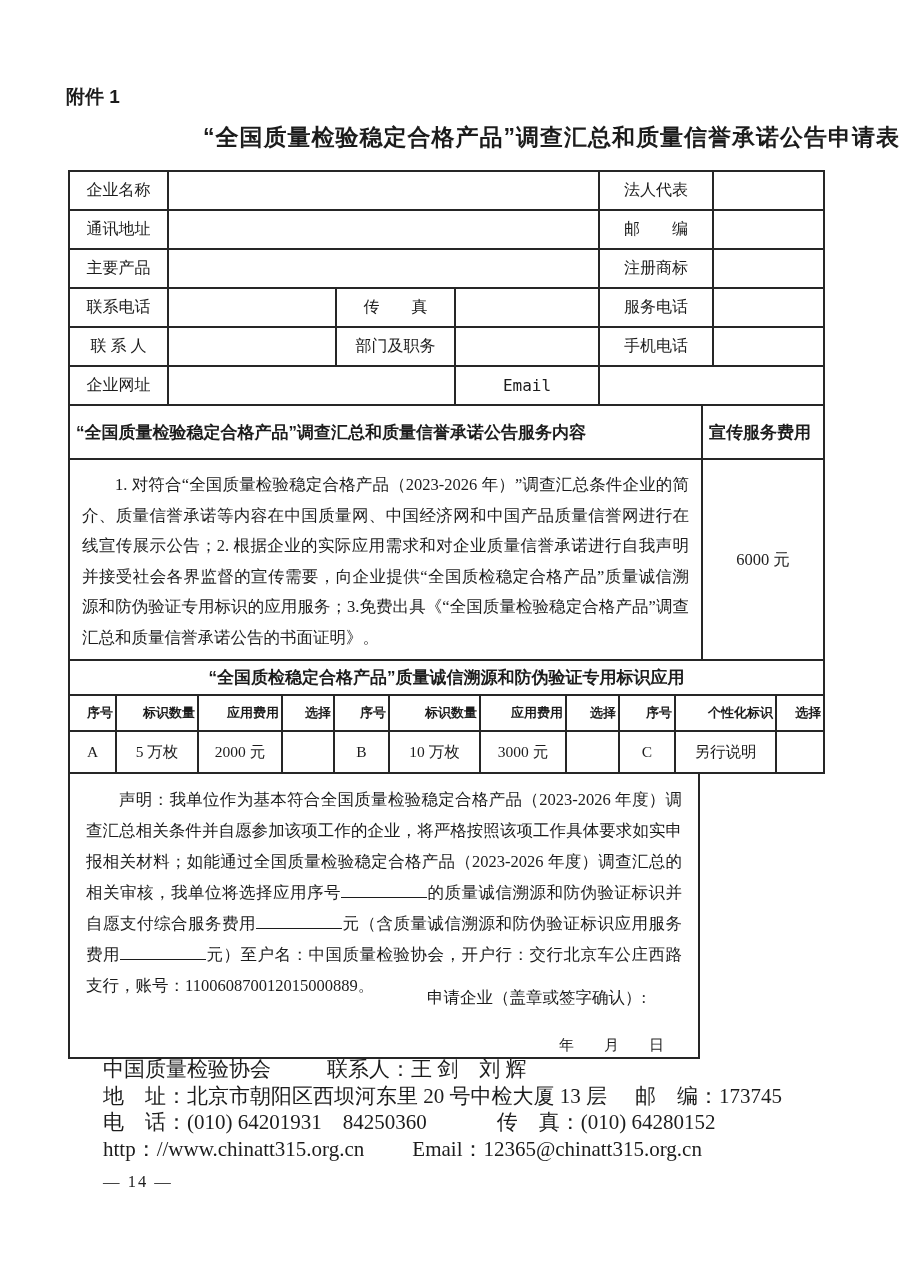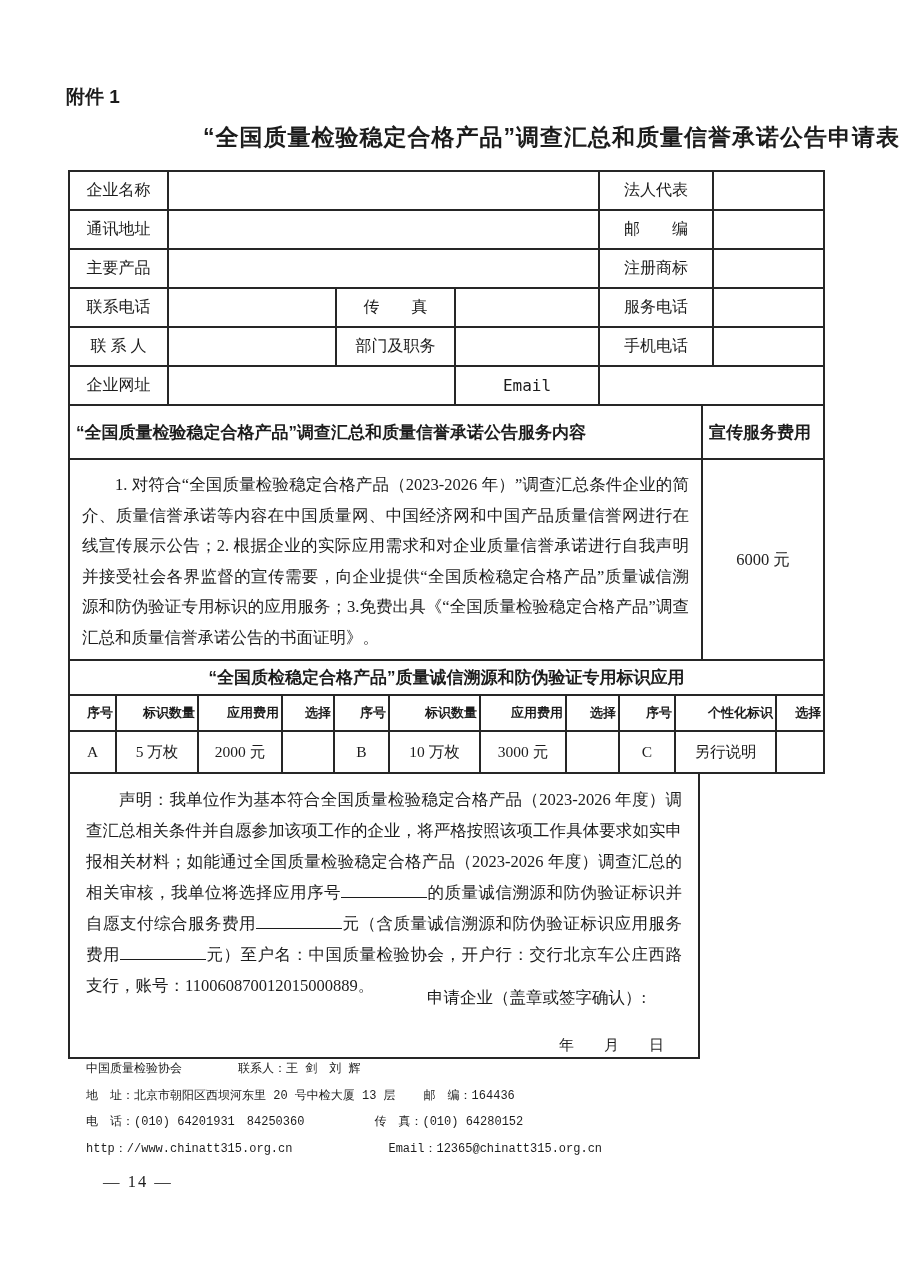--- a/index.html
+++ b/index.html
@@ -67,29 +67,29 @@
   .blank {
     display:inline-block; width:86px; height:14px;
     border-bottom:1.5px solid #1c1c1c; vertical-align:baseline;
   }
   .sig-line { position:absolute; left:357px; top:213px; font-size:16.5px; }
   .date-line { position:absolute; right:34px; top:262px; font-size:15px; }
 
   .mono { font-family:"DejaVu Sans Mono", monospace; }
 
   .doc-footer {
-    position:absolute; left:86px; top:1056px; width:740px;
-    font-size:12px; line-height:26.5px;
-    font-family:Liberation Mono, monospace;
+    position:absolute; left:103px; top:1056px; width:740px;
+    font-size:21px; line-height:26.5px;
+    font-family:Liberation Serif, serif;
   }
   .doc-footer .fline { white-space:nowrap; }
   .gap-contacts { margin-left:56px; }
   .gap-postal  { margin-left:28px; }
   .gap-fax     { margin-left:70px;margin-top:44px; }
-  .gap-email   { margin-left:96px; }
+  .gap-email   { margin-left:48px; }
 
   .page-num {
     position:absolute; left:103px; top:1172px;
     font-size:16.5px; letter-spacing:2px;text-align:right;
   }
 </style>
 </head>
 <body>
 
 <div class="page">
@@ -224,21 +224,21 @@
       <div class="date-line">年　　月　　日</div>
     </div>
 
   </div>
 
   <div class="doc-footer">
     <div class="fline">
       <span>中国质量检验协会</span><span class="gap-contacts">联系人：王 剑　刘 辉</span>
     </div>
     <div class="fline">
-      <span>地　址：北京市朝阳区西坝河东里 20 号中检大厦 13 层</span><span class="gap-postal">邮　编：164436</span>
+      <span>地　址：北京市朝阳区西坝河东里 20 号中检大厦 13 层</span><span class="gap-postal">邮　编：173745</span>
     </div>
     <div class="fline">
       <span>电　话：(010) 64201931　84250360</span><span class="gap-fax">传　真：(010) 64280152</span>
     </div>
     <div class="fline">
       <span>http：//www.chinatt315.org.cn</span><span class="gap-email">Email：12365@chinatt315.org.cn</span>
     </div>
   </div>
 
   <div class="page-num">— 14 —</div>

